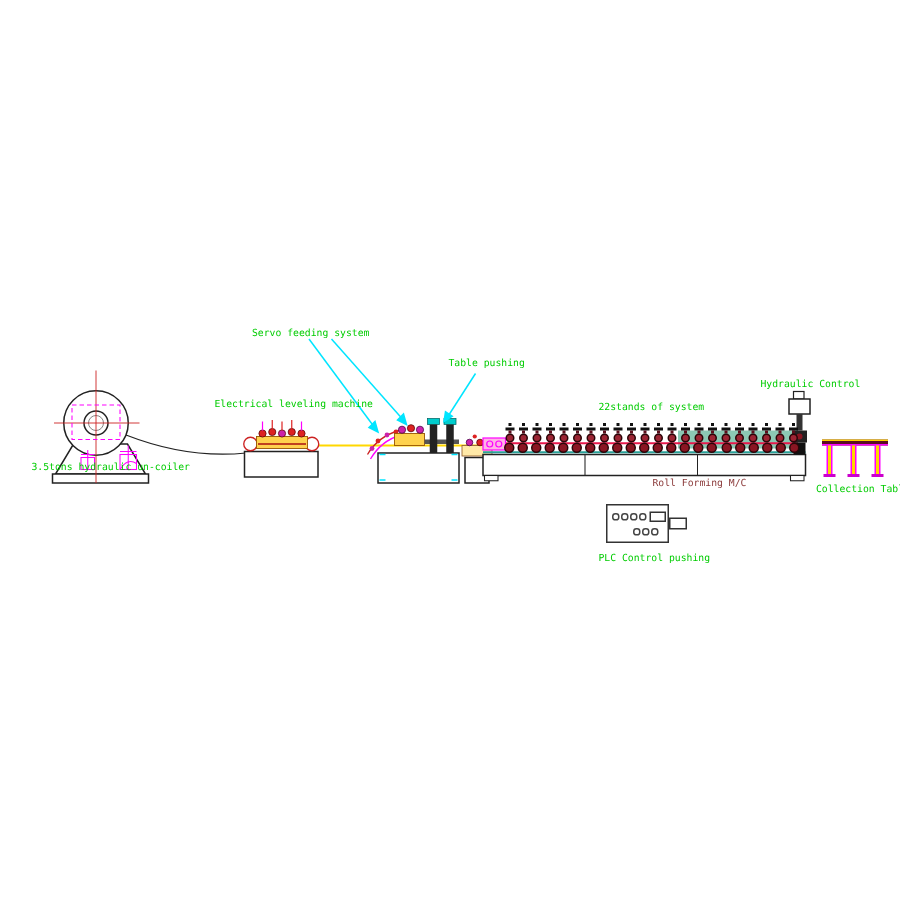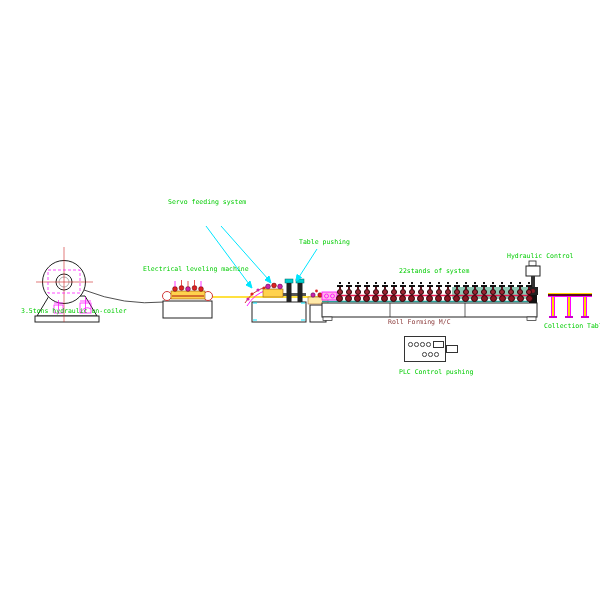--- a/index.html
+++ b/index.html
@@ -1,21 +1,21 @@
 <!DOCTYPE html>
 <html style="--label-green: #00cc00; --label-maroon: #8b3a3a; --arrow-cyan: #00e5ff; --accent-red: #e8174b; --accent-magenta: #ff00ff; --accent-yellow: #ffd700; --roller-maroon: #8a1522; --table-teal: #2aa198;"><head>
 <meta charset="utf-8">
 <style>
   html,body{margin:0;padding:0;background:#fff;}
   #canvas{position:relative;width:600px;height:600px;background:#fff;overflow:hidden;
           font-family:"DejaVu Sans Mono","Liberation Mono",monospace;}
   svg{position:absolute;left:0;top:0;}
   .lbl{position:absolute;font-size:6.5px;line-height:1.1;color:var(--label-green);
        white-space:nowrap;letter-spacing:0;}
-  .lbl.maroon{color:var(--label-maroon);}
+  .lbl.maroon{color:var(--label-maroon);margin-left:47px;}
   
   #stands{position:absolute;left:337px;top:282px;width:195px;height:21px;
           display:flex;justify-content:space-between;align-items:flex-start;}
   .stand{width:5.5px;display:flex;flex-direction:column;align-items:center;}
   .stand .bolt{width:1.5px;height:2px;background:#111;}
   .stand .cap{width:5.5px;height:2.5px;background:#111;margin-top:0.5px;}
   .stand .neck{width:1.5px;height:1.5px;background:#5c0f1c;}
   .stand .rollA{width:4px;height:4px;border-radius:50%;background:#9c2433;border:0.5px solid #2b0508;}
   .stand .rollB{width:5px;height:5px;border-radius:50%;background:#8a1522;border:0.5px solid #2b0508;margin-top:0.5px;}
   
@@ -329,20 +329,20 @@
     <div class="row2">
       <div class="dot"></div>
       <div class="dot"></div>
       <div class="dot"></div>
     </div>
     <div class="tab"></div>
   </div>
 
   <div class="lbl" style="left:21px;top:308px">3.5tons hydraulic un-coiler</div>
   <div class="lbl" style="left:143px;top:266px">Electrical leveling machine</div>
-  <div class="lbl" style="left:168px;top:199px">Servo feeding system</div>
+  <div class="lbl" style="left:168px;top:219px">Servo feeding system</div>
   <div class="lbl" style="left:299px;top:239px">Table pushing</div>
   <div class="lbl" style="left:399px;top:268px">22stands of system</div>
   <div class="lbl" style="left:507px;top:253px">Hydraulic Control</div>
   <div class="lbl maroon" style="left:388px;top:319px">Roll Forming M/C</div>
   <div class="lbl" style="left:544px;top:323px">Collection Table</div>
   <div class="lbl" style="left:399px;top:369px">PLC Control pushing</div>
 </div>
 
 </body></html>

